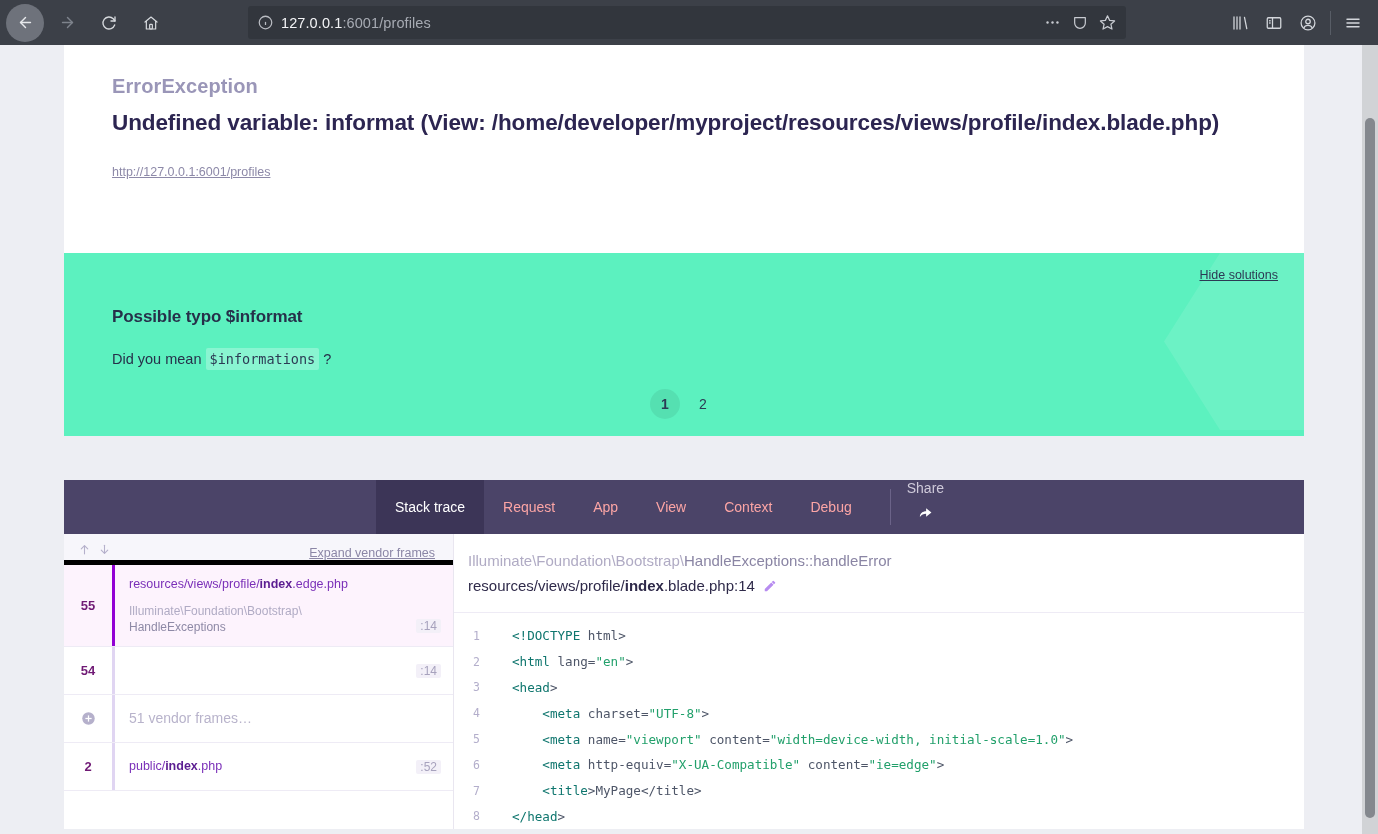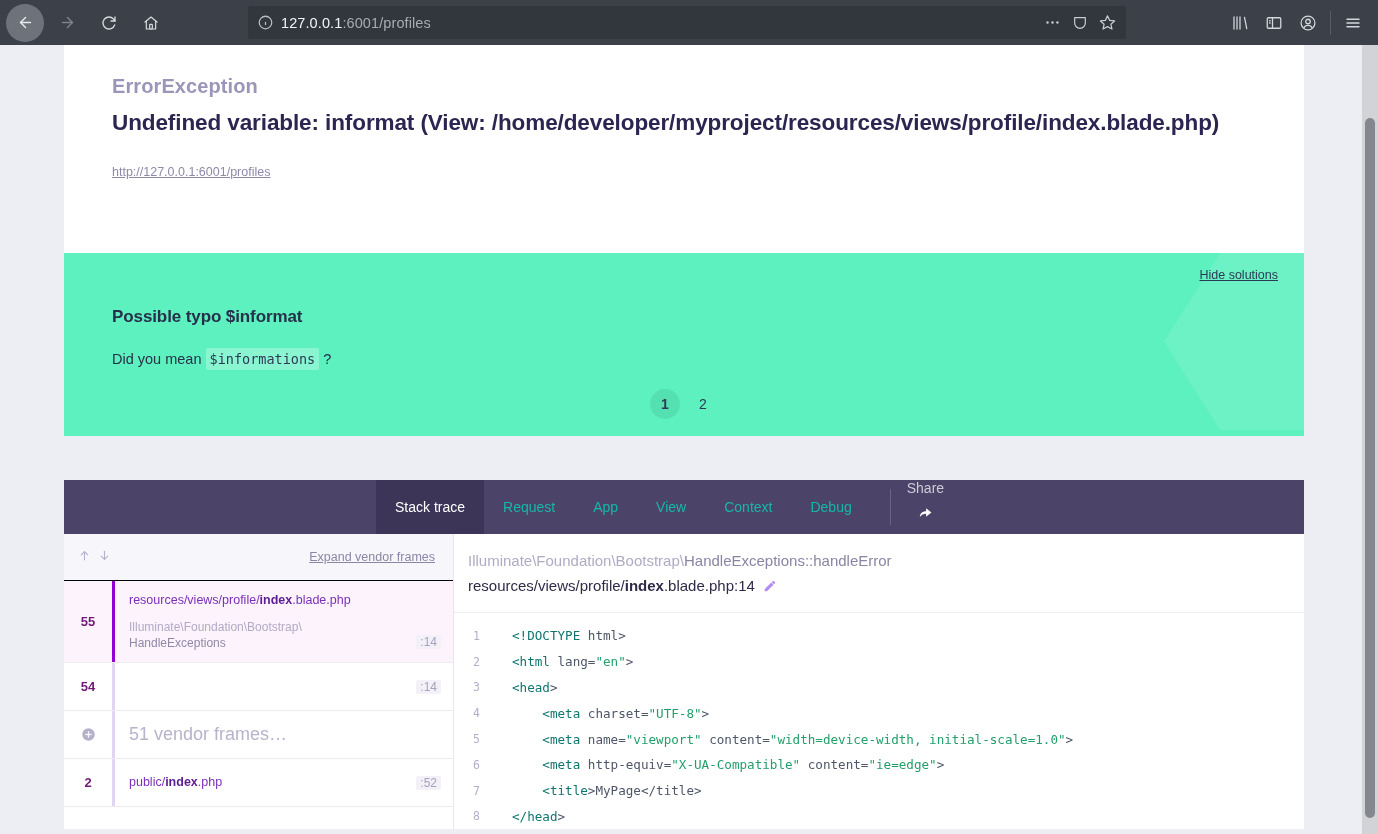--- a/index.html
+++ b/index.html
@@ -126,39 +126,39 @@
     width: 1240px; background: #fff;
   }
   .tabbar {
     height: 54px; background: #4b4468;
     display: flex; align-items: stretch;
     padding-left: 312px;
   }
   .tab {
     display: flex; align-items: center;
     padding: 0 19px;
-    font-size: 14px; color: #14b8a6;
+    font-size: 14px; color: #fca5a5;
     white-space: nowrap;
   }
   .tab.active { background: #3c3557; color: #fff; }
   .tab-sep { width: 1px; background: #6b6388; margin: 9px 16px 9px 19px; }
   .tab.share { color: #cfcada; display: flex; align-items: center; gap: 9px; padding-left: 0; flex-direction: column; }
   .tab.share .share-icon { color: #fff; display: flex; }
 
   .panel-body { display: flex; }
   .frames {
     width: 390px; flex: 0 0 390px;
     background: #fff;
     border-right: 1px solid #e9e6f0;
   }
   .frames-head {
-    height: 47px; background: #f7f6fb;
-    display: flex; align-items: center;
+    height: 31px; background: #f7f6fb;
+    display: flex; align-items: flex-end;
     padding: 0 18px 0 14px;
-    border-bottom: 1px solid #000000;
+    border-bottom: 5px solid #000000;
   }
   .sort-arrows { display: flex; gap: 7px; color: #b5b0cb; }
   .expand-vendor {
     margin-left: auto; font-size: 12.5px; color: #8b86a6;
     text-decoration: underline;
   }
   .frame {
     position: relative; display: flex;
     border-bottom: 1px solid #eeebf5;
     min-height: 48px;
@@ -188,21 +188,21 @@
     font-size: 12px; color: #a7a2bd;
     background: #f3f0f8; padding: 0 4px; border-radius: 2px;
   }
   .frame.plainrow { min-height: 48px; }
   .frame.plainrow .frame-line { top: 50%; transform: translateY(-50%); bottom: auto; }
   .vendor-icon {
     width: 48px; flex: 0 0 48px;
     display: flex; align-items: center; justify-content: center;
     color: #b5b0cb;
   }
-  .vendor-text { font-size: 18px; color: #b8b3cb; display:flex; align-items:center; }
+  .vendor-text { font-size: 14px; color: #b8b3cb; display:flex; align-items:center; }
 
   .codepane { flex: 1; background: #fff; min-width: 0; }
   .code-head {
     padding: 14px 0 13px 14px;
     border-bottom: 1px solid #eeebf5;
   }
   .code-class { font-size: 15px; color: #b0abc4; line-height: 25px; }
   .code-class b { color: #8a85a4; font-weight: normal; }
   .code-file {
     font-size: 15px; color: #2f2a4a; line-height: 26px;
@@ -402,21 +402,21 @@
               </span>
             </span>
             <a class="expand-vendor" href="#">Expand vendor frames</a>
           </div>
 
           <div class="frame active">
             <div class="frame-num">55</div>
             <div class="frame-rule"></div>
             <div class="frame-body">
               <div class="frame-file">
-                <span>resources/views/profile/</span><b>index</b><span>.blade.php</span>
+                <span>resources/views/profile/</span><b>index</b><span>.edge.php</span>
               </div>
               <div class="frame-class">
                 <span>Illuminate\Foundation\Bootstrap\</span><br>
                 <b>HandleExceptions</b>
               </div>
               <span class="frame-line">:14</span>
             </div>
           </div>
 
           <div class="frame plainrow">

